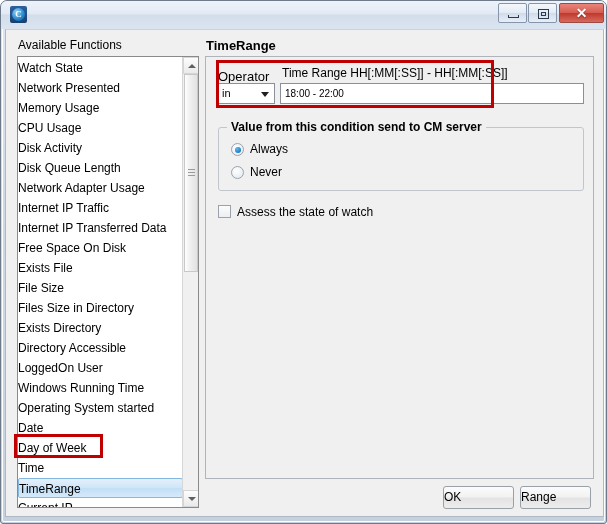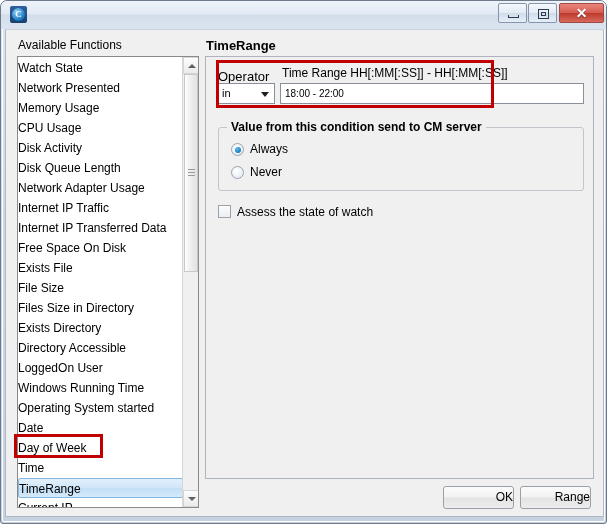--- a/index.html
+++ b/index.html
@@ -374,21 +374,21 @@
   
   .btn {
     position: absolute;
     width: 71px; height: 23px;
     background: linear-gradient(to bottom, #fbfbfb 0%, #f2f2f2 48%, #e3e3e3 52%, #ededed 100%);
     border: 1px solid #9aa0a8;
     border-radius: 3px;
     box-sizing: border-box;
     font-size: 12px;
     line-height: 21px;
-    text-align: right;
+    text-align: left;
     color: #000;
   }
   .btn.ok { left: 437px; top: 456px; }
   .btn.cancel { left: 514px; top: 456px; }
 </style>
 </head>
 <body>
 
 <div class="window">
   <div class="window-inner-edge"></div>

